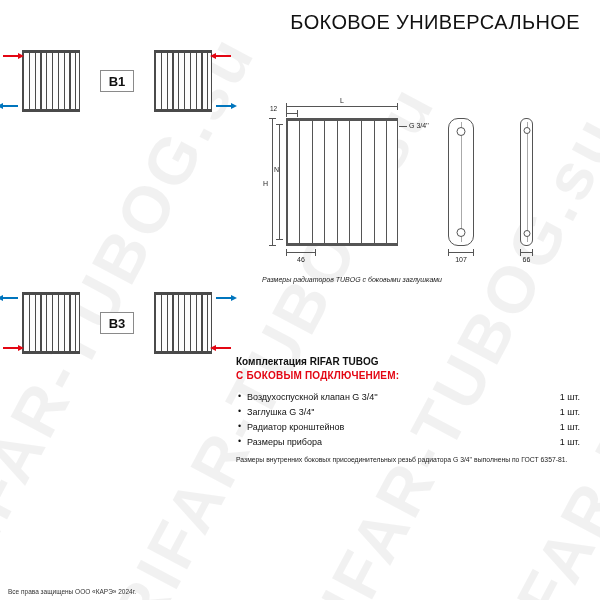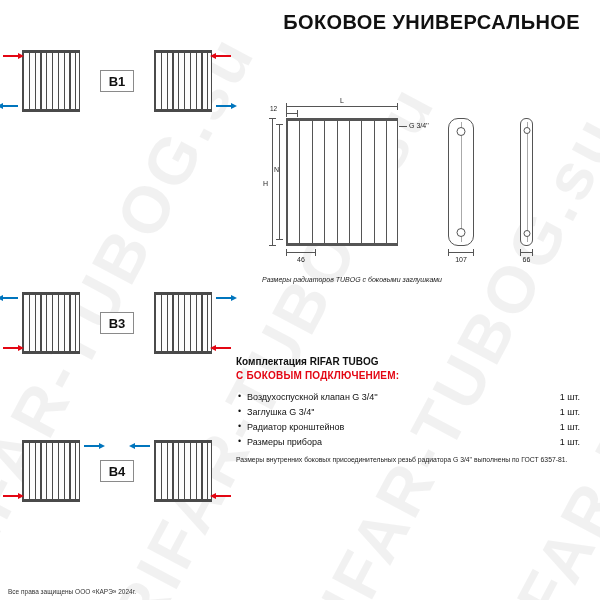--- a/index.html
+++ b/index.html
@@ -16,21 +16,21 @@
     transform:rotate(-62deg); transform-origin:left center; z-index:0;
   }
   .wm1 { left:-50px; top:540px; }
   .wm2 { left:130px; top:590px; }
   .wm3 { left:315px; top:620px; }
   .wm4 { left:500px; top:640px; }
 
   
   .title {
     position:absolute; top:10px; right:20px; text-align:right;
-    font-size:20px; font-weight:bold; line-height:1.25; letter-spacing:0.4px;
+    font-size:20px; font-weight:normal; line-height:1.25; letter-spacing:0.4px;
     z-index:2;
   }
 
   
   .scheme {
     position:absolute; left:2px; width:230px; height:62px;
     display:flex; align-items:center; justify-content:center; gap:20px; z-index:2;
   }
   .s1{top:50px;} .s2{top:180px;} .s3{top:292px;} .s4{top:440px;}
   .rad-wrap { position:relative; width:58px; height:62px; flex:none; }
@@ -148,33 +148,20 @@
       <span class="arr red pos-bl dir-r"></span>
     </div>
     <div class="scheme-label">В3</div>
     <div class="rad-wrap">
       <div class="radiator"></div>
       <span class="arr blue pos-tr dir-r"></span>
       <span class="arr red pos-br dir-l"></span>
     </div>
   </div>
 
-  <div class="scheme s4">
-    <div class="rad-wrap">
-      <div class="radiator"></div>
-      <span class="arr blue pos-tr dir-r"></span>
-      <span class="arr red pos-bl dir-r"></span>
-    </div>
-    <div class="scheme-label">В4</div>
-    <div class="rad-wrap">
-      <div class="radiator"></div>
-      <span class="arr blue pos-tl dir-l"></span>
-      <span class="arr red pos-br dir-l"></span>
-    </div>
-  </div>
 
   <section class="drawing">
     <div class="dim-h dim-L"></div>
     <span class="lbl lbl-L">L</span>
     <div class="dim-h dim-12"></div>
     <span class="lbl lbl-12">12</span>
     <div class="dim-g"></div>
     <span class="lbl lbl-g">G 3/4''</span>
 
     <div class="rad-front"></div>

